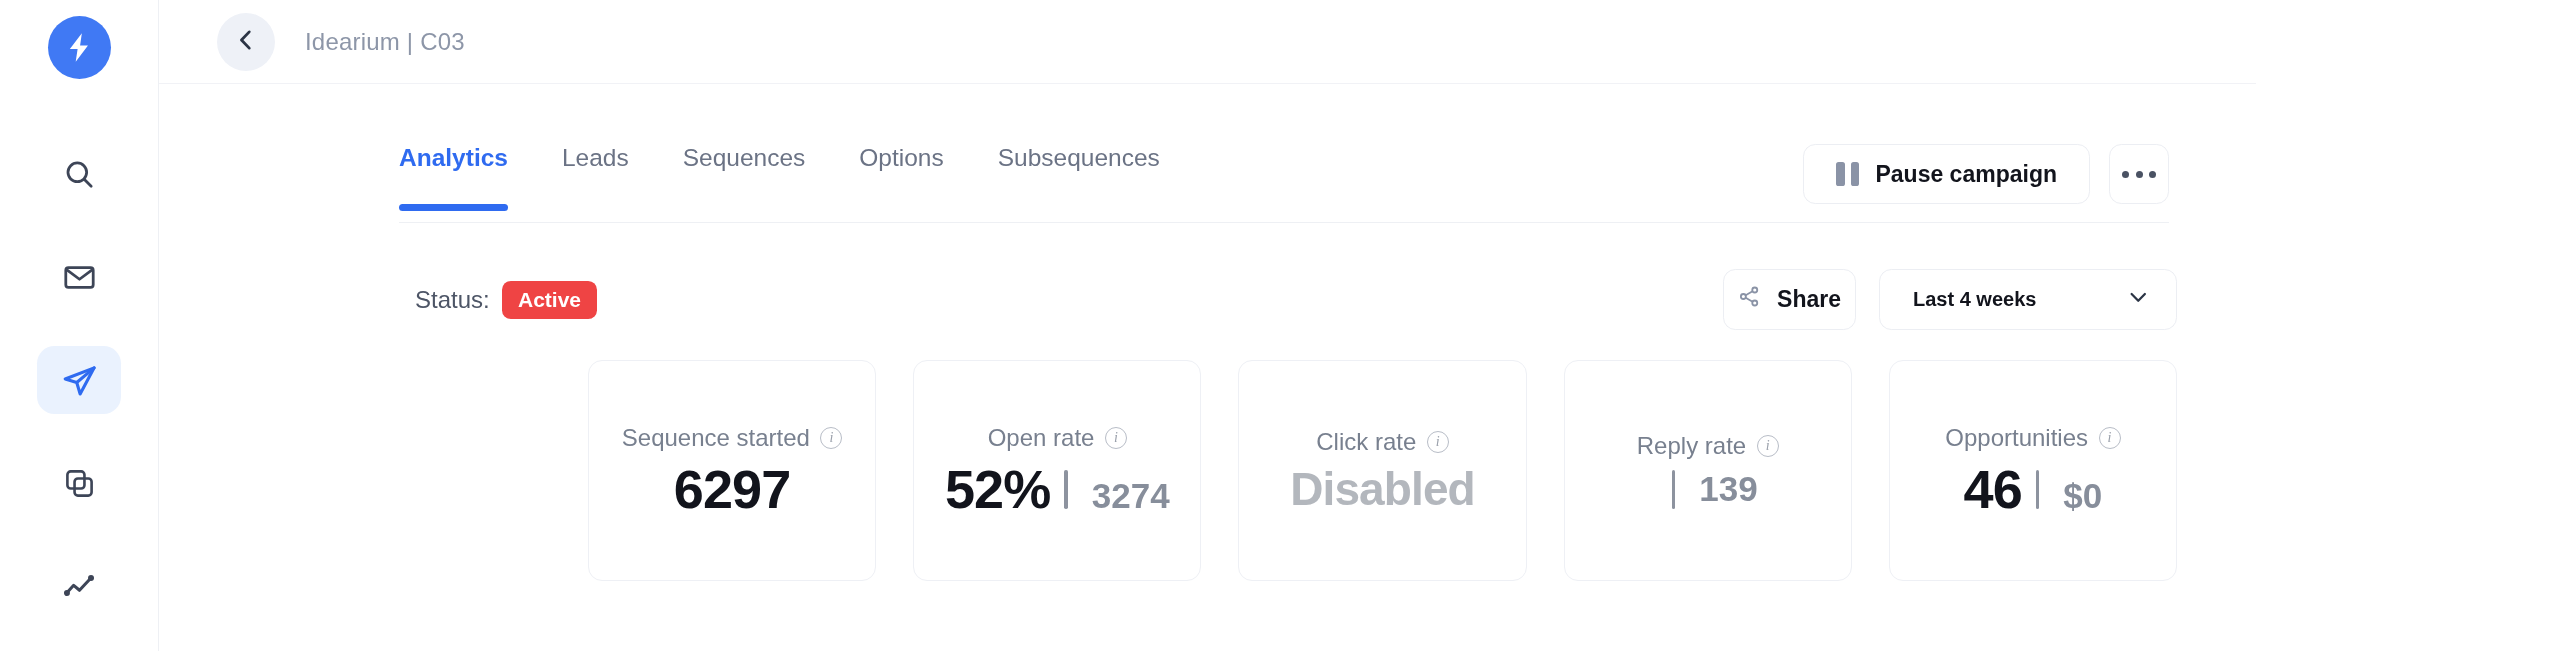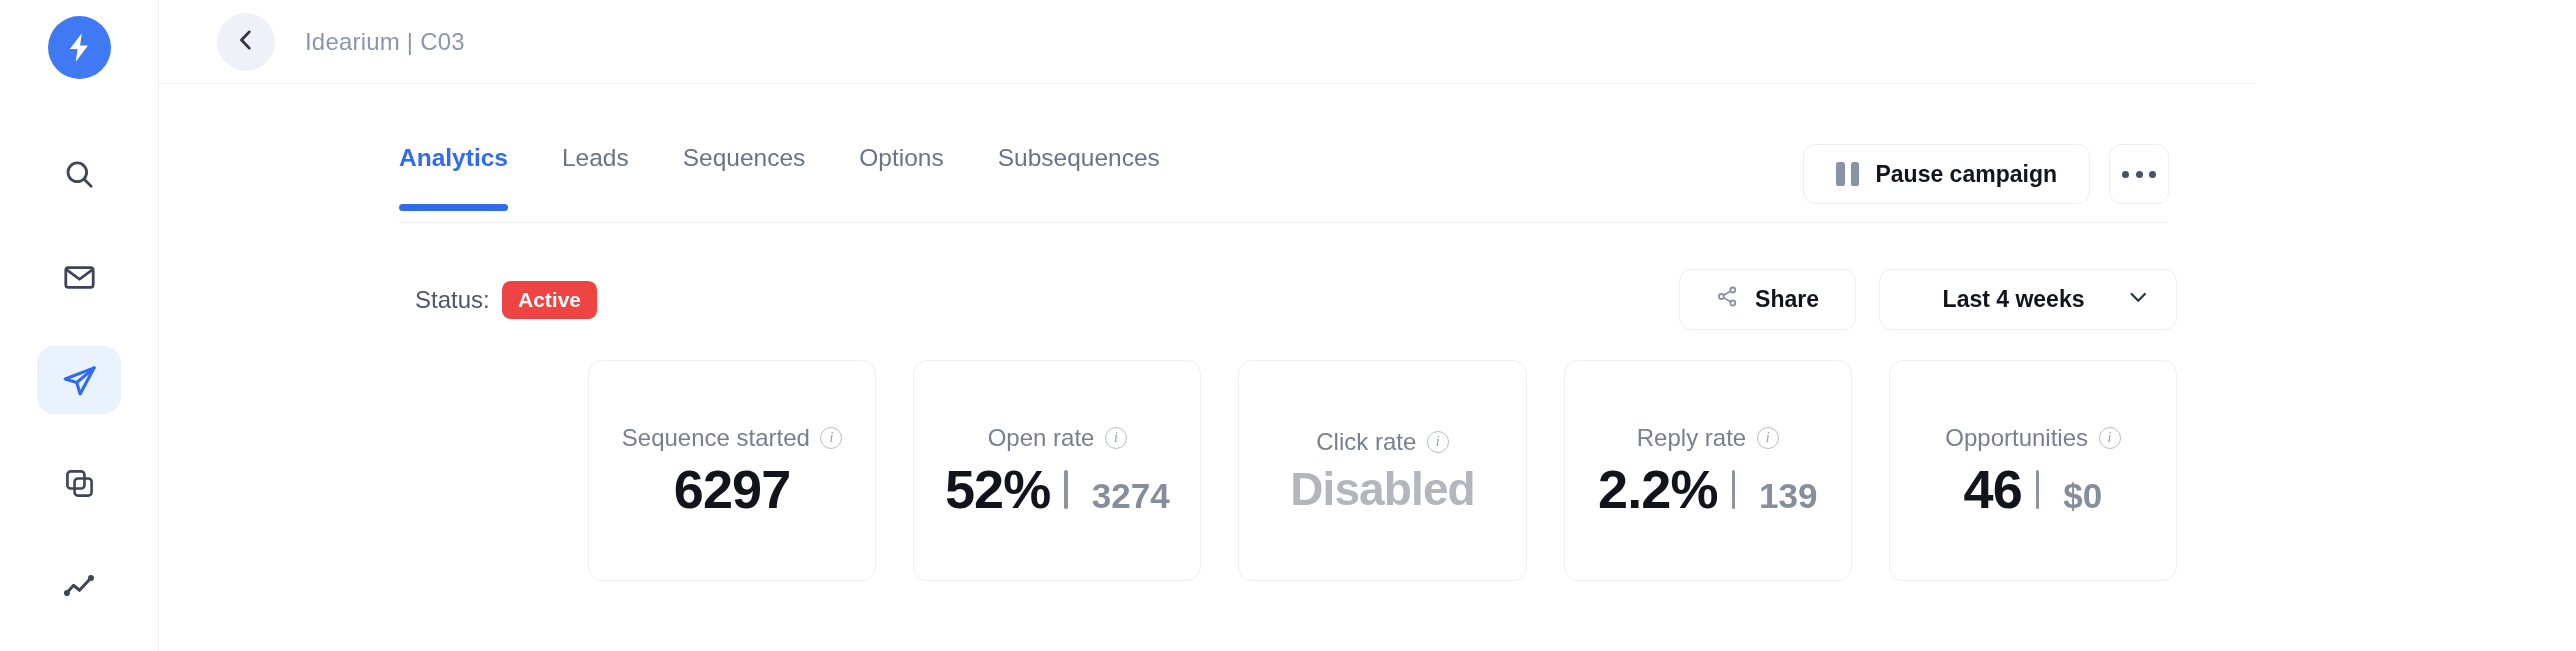--- a/index.html
+++ b/index.html
@@ -155,28 +155,28 @@
     background: #ef4444;
     color: #fff;
     font-size: 21px;
     font-weight: 700;
     border-radius: 8.8px;
     padding: 8px 16px 9.6px;
     line-height: 1;
     display: inline-block;
   }
   .filters { margin-left: auto; display: flex; align-items: center; gap: 23px; }
-  .btn-share { height: 61px; padding: 0 36px; font-size: 23px; }
+  .btn-share { height: 61px; padding: 0 14px; font-size: 23px; }
   .btn-range {
     height: 61px;
     padding: 0 26px 0 33px;
-    font-size: 23px;
+    font-size: 20px;
     min-width: 298px;
-    justify-content: flex-end;
-    gap: 41px;
+    justify-content: space-between;
+    gap: 54px;
   }
 
   
   .cards {
     display: flex;
     gap: 37px;
     padding-left: 429px;
     padding-right: 79px;
     margin-top: 30px;
   }
@@ -405,21 +405,20 @@
           <span class="primary muted">Disabled</span>
         </div>
       </div>
 
       <div class="card">
         <div class="card-head">
           <span class="card-label">Reply rate</span>
           <span class="info-ico">i</span>
         </div>
         <div class="card-value">
-          <span class="primary">2.2%</span>
           <span class="sep"></span>
           <span class="secondary">139</span>
         </div>
       </div>
 
       <div class="card">
         <div class="card-head">
           <span class="card-label">Opportunities</span>
           <span class="info-ico">i</span>
         </div>

